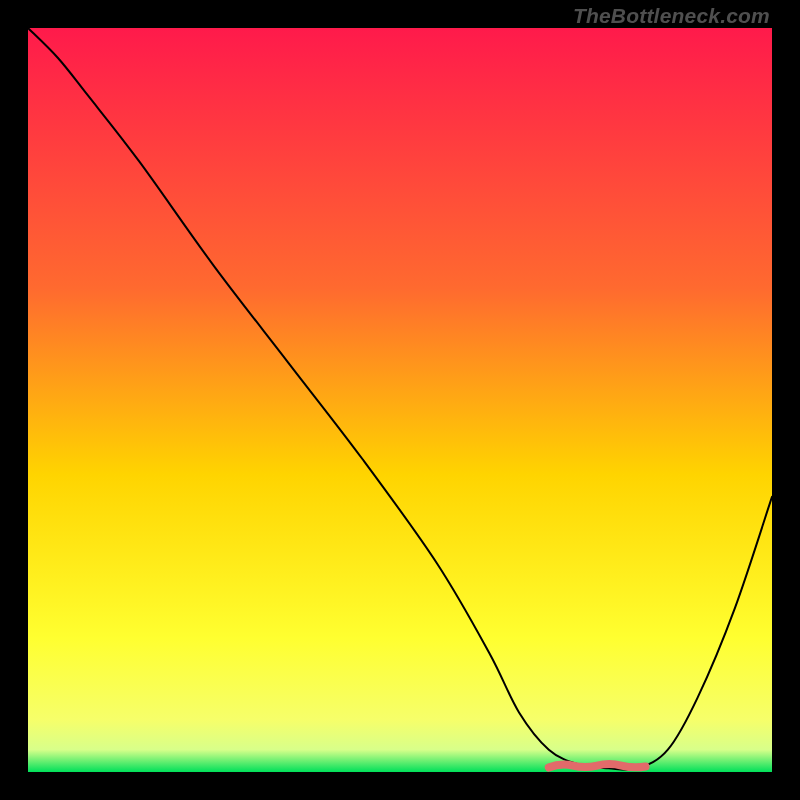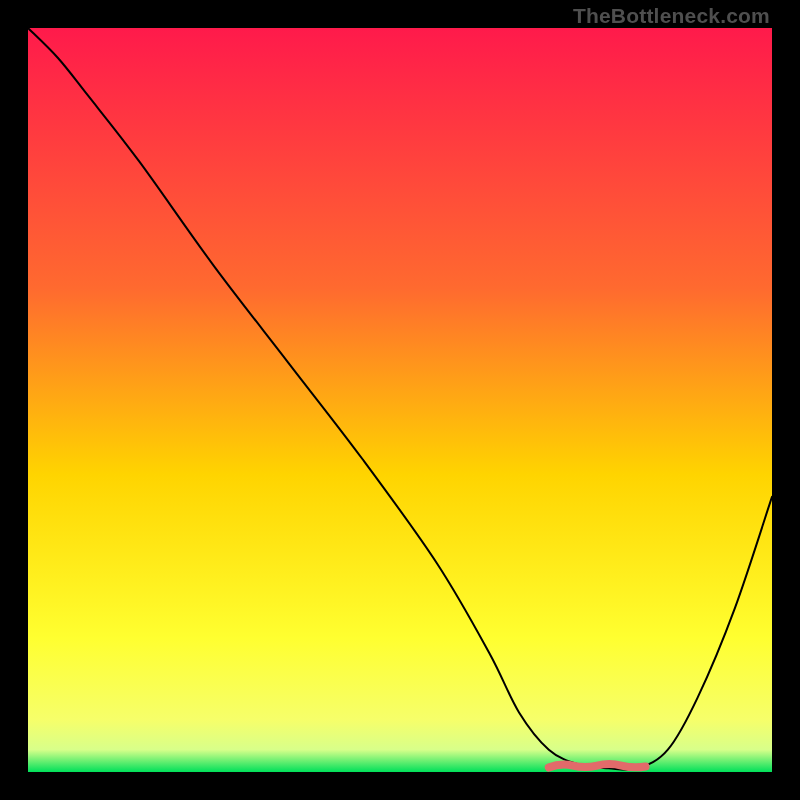--- a/index.html
+++ b/index.html
@@ -28,20 +28,21 @@
   }
   .watermark {
     position: absolute;
     top: 4px;
     right: 30px;
     color: #4f4f4f;
     font-size: 21px;
     font-weight: 600;
     letter-spacing: 0.2px;
     user-select: none;
+    font-style: italic;
   }
 </style>
 </head>
 <body>
 
 <div class="watermark">TheBottleneck.com</div>
 
 <div class="frame">
 
   <svg class="plot" viewBox="0 0 744 744" preserveAspectRatio="none">

